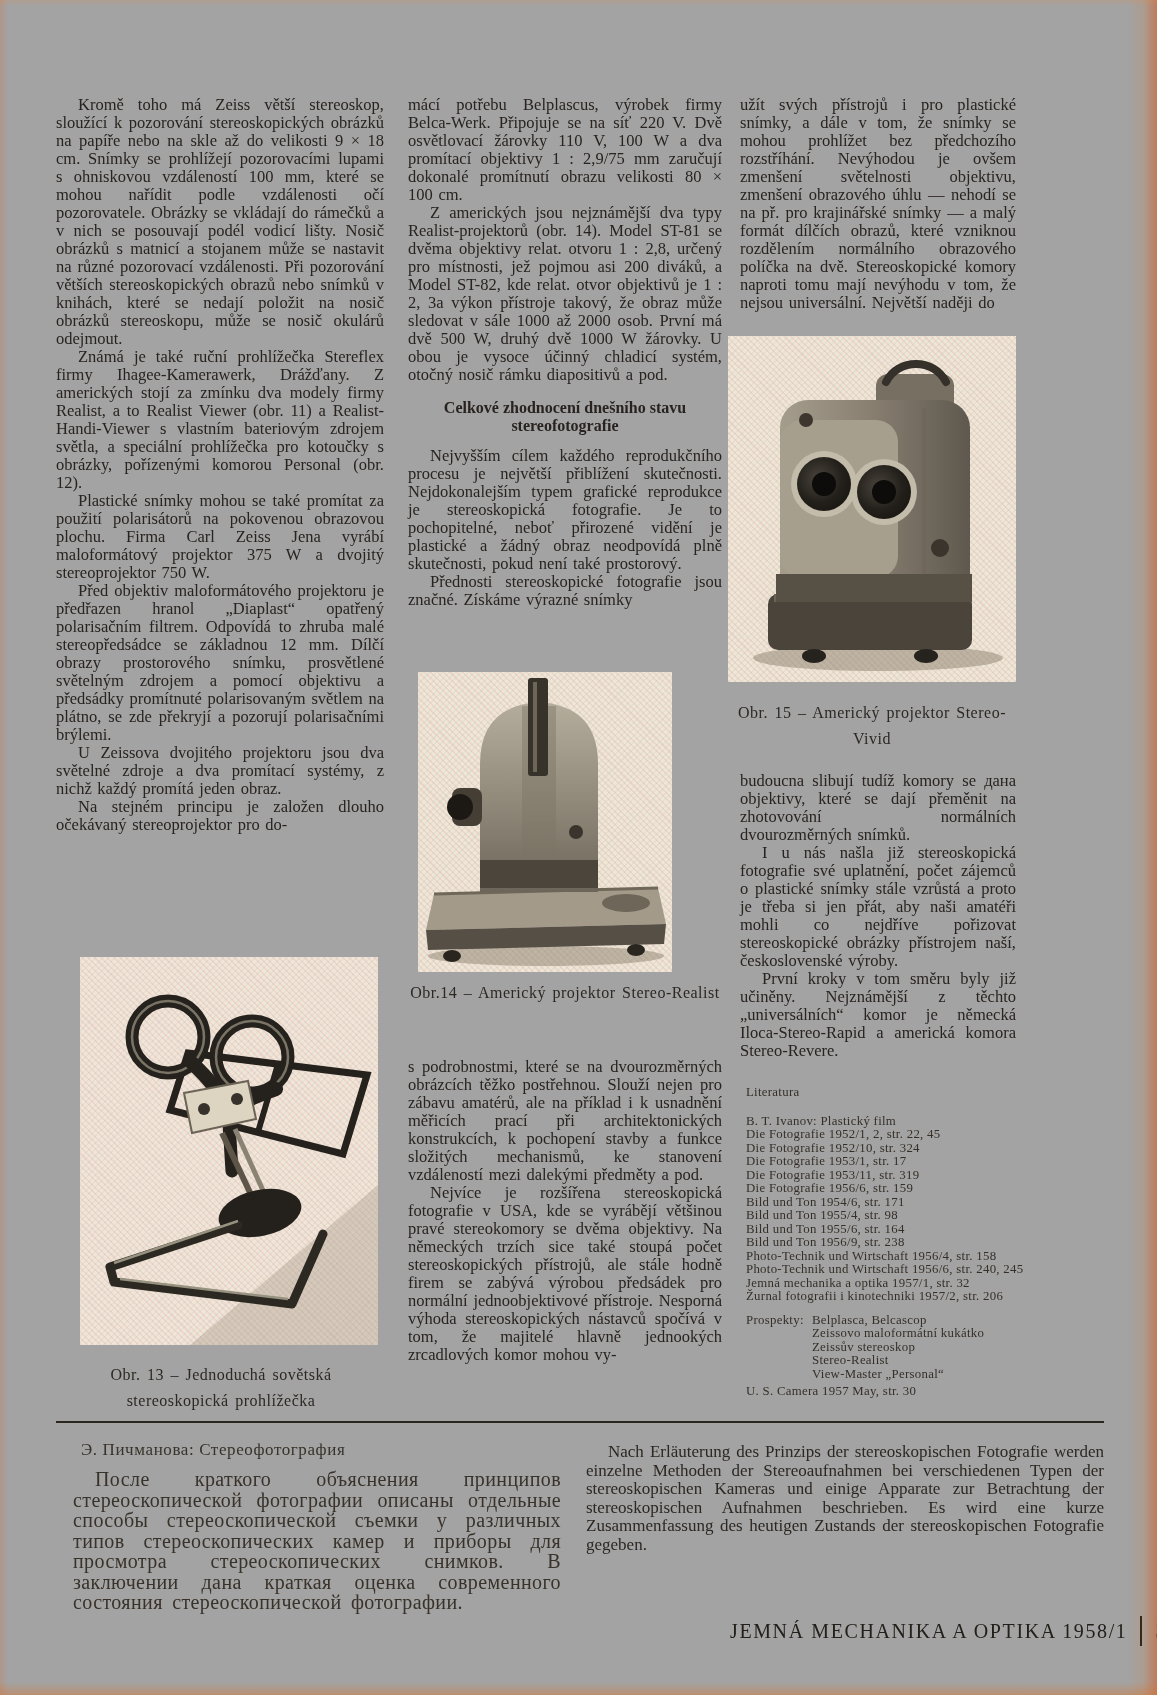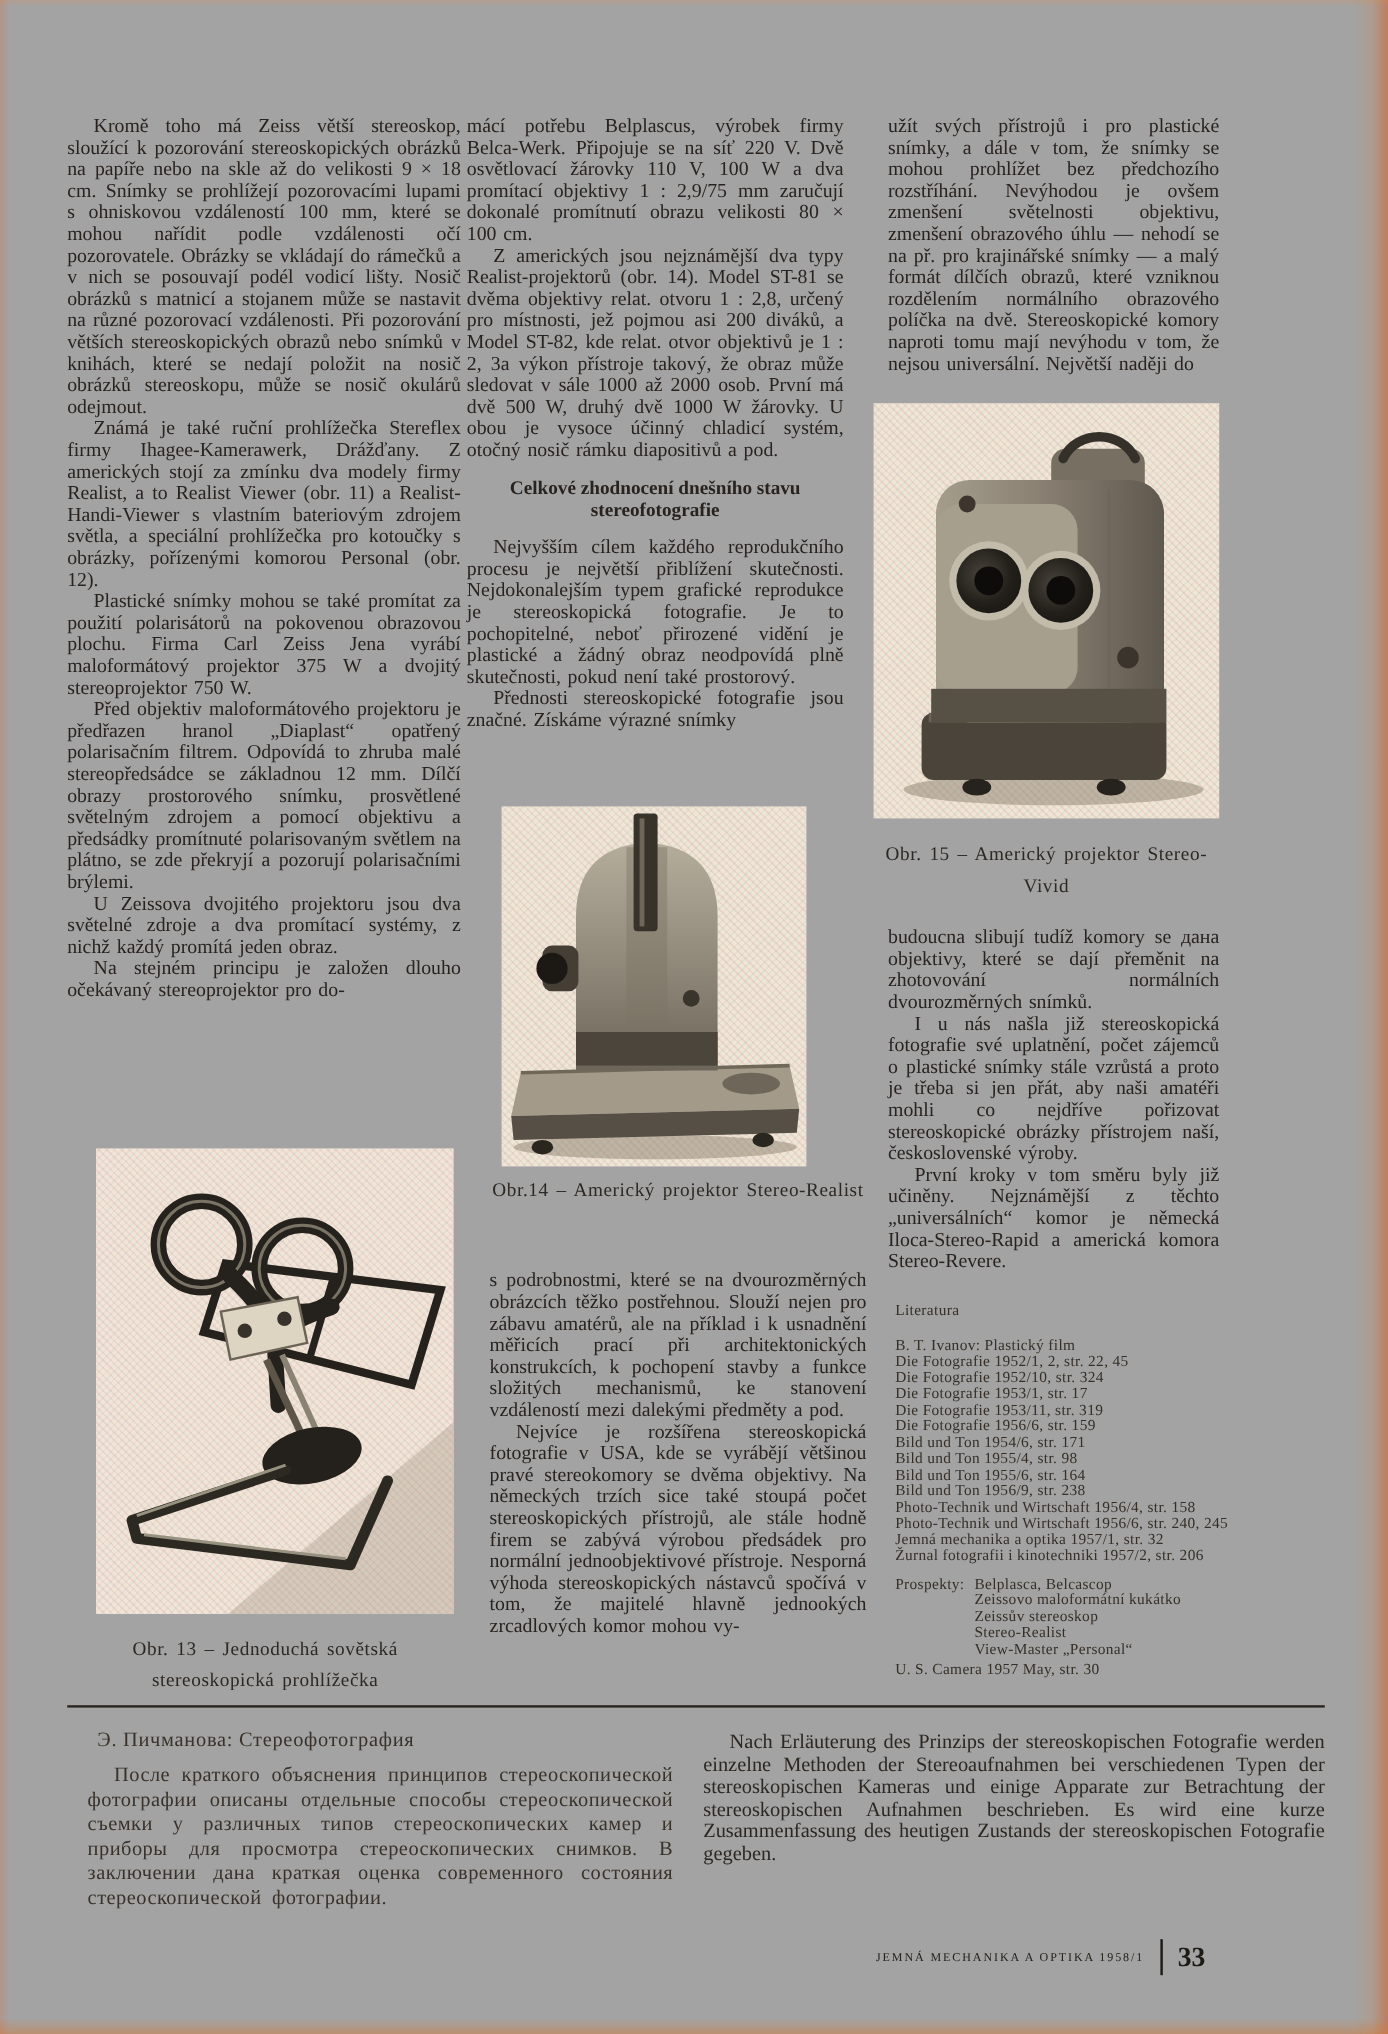--- a/index.html
+++ b/index.html
@@ -48,28 +48,28 @@
 
   .lit { position:absolute; font-size:12.8px; line-height:13.5px; letter-spacing:0.3px; color:#352f28; }
   .lit .lit-head { margin-bottom:15px; }
   .lit .lit-item { white-space:nowrap; }
   .lit .prospekty { display:flex; margin-top:10px; }
   .lit .prospekty .label { width:66px; flex:none; }
   .lit .us-camera { margin-top:4px; }
 
   .sum-ru { position:absolute; color:#38322a; }
   .sum-ru .sum-head { font-size:17px; margin:0 0 9px 8px; letter-spacing:0.6px; }
-  .sum-ru .sum-text { font-size:17px; line-height:20.5px; text-align:justify; letter-spacing:0.4px; word-spacing:4px; text-indent:22px; }
+  .sum-ru .sum-text { font-size:20px; line-height:20.5px; text-align:justify; letter-spacing:0.4px; word-spacing:4px; text-indent:22px; }
 
   .sum-de { position:absolute; color:#2c2722; }
   .sum-de .sum-head { font-size:17px; margin:0 0 5px 0; }
   .sum-de .sum-text { font-size:17px; line-height:18.5px; text-align:justify; word-spacing:1px; text-indent:22px; }
 
   .footer { position:absolute; display:flex; align-items:center; gap:13px; }
-  .footer .journal { font-size:10px; letter-spacing:1.6px; color:#23201b; white-space:nowrap; }
+  .footer .journal { font-size:20px; letter-spacing:1.6px; color:#23201b; white-space:nowrap; }
   .footer .vbar { width:2px; height:30px; background:#1d1a15; }
   .footer .pageno { font-size:23px; font-weight:bold; color:#1d1a15; }
 </style>
 </head>
 <body>
 
 <div class="page">
 
   <div class="abs body-text" style="left:56px; top:96px; width:328px;">
     <p>Kromě toho má Zeiss větší stereoskop, sloužící k pozorování stereoskopických obrázků na papíře nebo na skle až do velikosti 9 × 18 cm. Snímky se prohlížejí pozorovacími lupami s ohniskovou vzdáleností 100 mm, které se mohou nařídit podle vzdálenosti očí pozorovatele. Obrázky se vkládají do rámečků a v nich se posouvají podél vodicí lišty. Nosič obrázků s matnicí a stojanem může se nastavit na různé pozorovací vzdálenosti. Při pozorování větších stereoskopických obrazů nebo snímků v knihách, které se nedají položit na nosič obrázků stereoskopu, může se nosič okulárů odejmout.</p>
@@ -97,21 +97,21 @@
       <circle cx="157" cy="142" r="6" fill="#37322b"></circle>
       <path d="M142 176 L174 244" stroke="#5c5548" stroke-width="6"></path>
       <path d="M155 172 L186 240" stroke="#8a8373" stroke-width="5"></path>
       <ellipse cx="180" cy="256" rx="42" ry="23" fill="#24201b" transform="rotate(-12 180 256)"></ellipse>
       <path d="M158 268 L30 310 L34 325 L212 347 L243 277" stroke="#2c2822" stroke-width="9" fill="none" stroke-linejoin="round" stroke-linecap="round"></path>
       <path d="M158 264 L34 306 M40 322 L208 342" stroke="#97917f" stroke-width="2.5" fill="none"></path>
     </svg>
   </div>
   <div class="caption" style="left:62px; top:1362px; width:318px;">Obr. 13 – Jednoduchá sovětská stereoskopická prohlížečka</div>
 
-  <div class="abs body-text" style="left:389px; top:96px; width:314px;">
+  <div class="abs body-text" style="left:408px; top:96px; width:314px;">
     <p class="cont">mácí potřebu Belplascus, výrobek firmy Belca-Werk. Připojuje se na síť 220 V. Dvě osvětlovací žárovky 110 V, 100 W a dva promítací objektivy 1 : 2,9/75 mm zaručují dokonalé promítnutí obrazu velikosti 80 × 100 cm.</p>
     <p>Z amerických jsou nejznámější dva typy Realist-projektorů (obr. 14). Model ST-81 se dvěma objektivy relat. otvoru 1 : 2,8, určený pro místnosti, jež pojmou asi 200 diváků, a Model ST-82, kde relat. otvor objektivů je 1 : 2, 3a výkon přístroje takový, že obraz může sledovat v sále 1000 až 2000 osob. První má dvě 500 W, druhý dvě 1000 W žárovky. U obou je vysoce účinný chladicí systém, otočný nosič rámku diapositivů a pod.</p>
     <div class="subhead">Celkové zhodnocení dnešního stavu stereofotografie</div>
     <p>Nejvyšším cílem každého reprodukčního procesu je největší přiblížení skutečnosti. Nejdokonalejším typem grafické reprodukce je stereoskopická fotografie. Je to pochopitelné, neboť přirozené vidění je plastické a žádný obraz neodpovídá plně skutečnosti, pokud není také prostorový.</p>
     <p>Přednosti stereoskopické fotografie jsou značné. Získáme výrazné snímky</p>
   </div>
 
   <div class="photo" style="left:418px; top:672px; width:254px; height:300px;">
     <svg viewBox="0 0 254 300">
       <defs>

